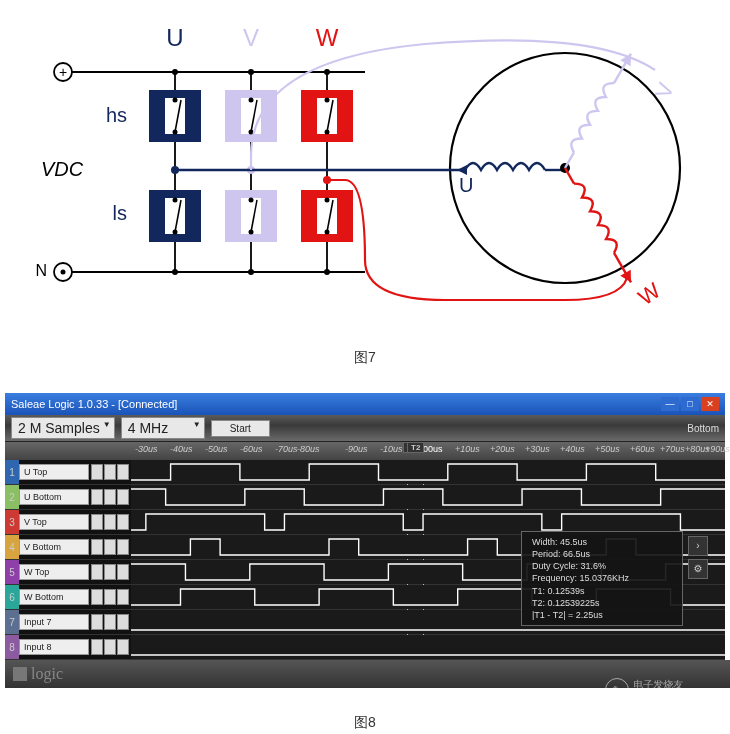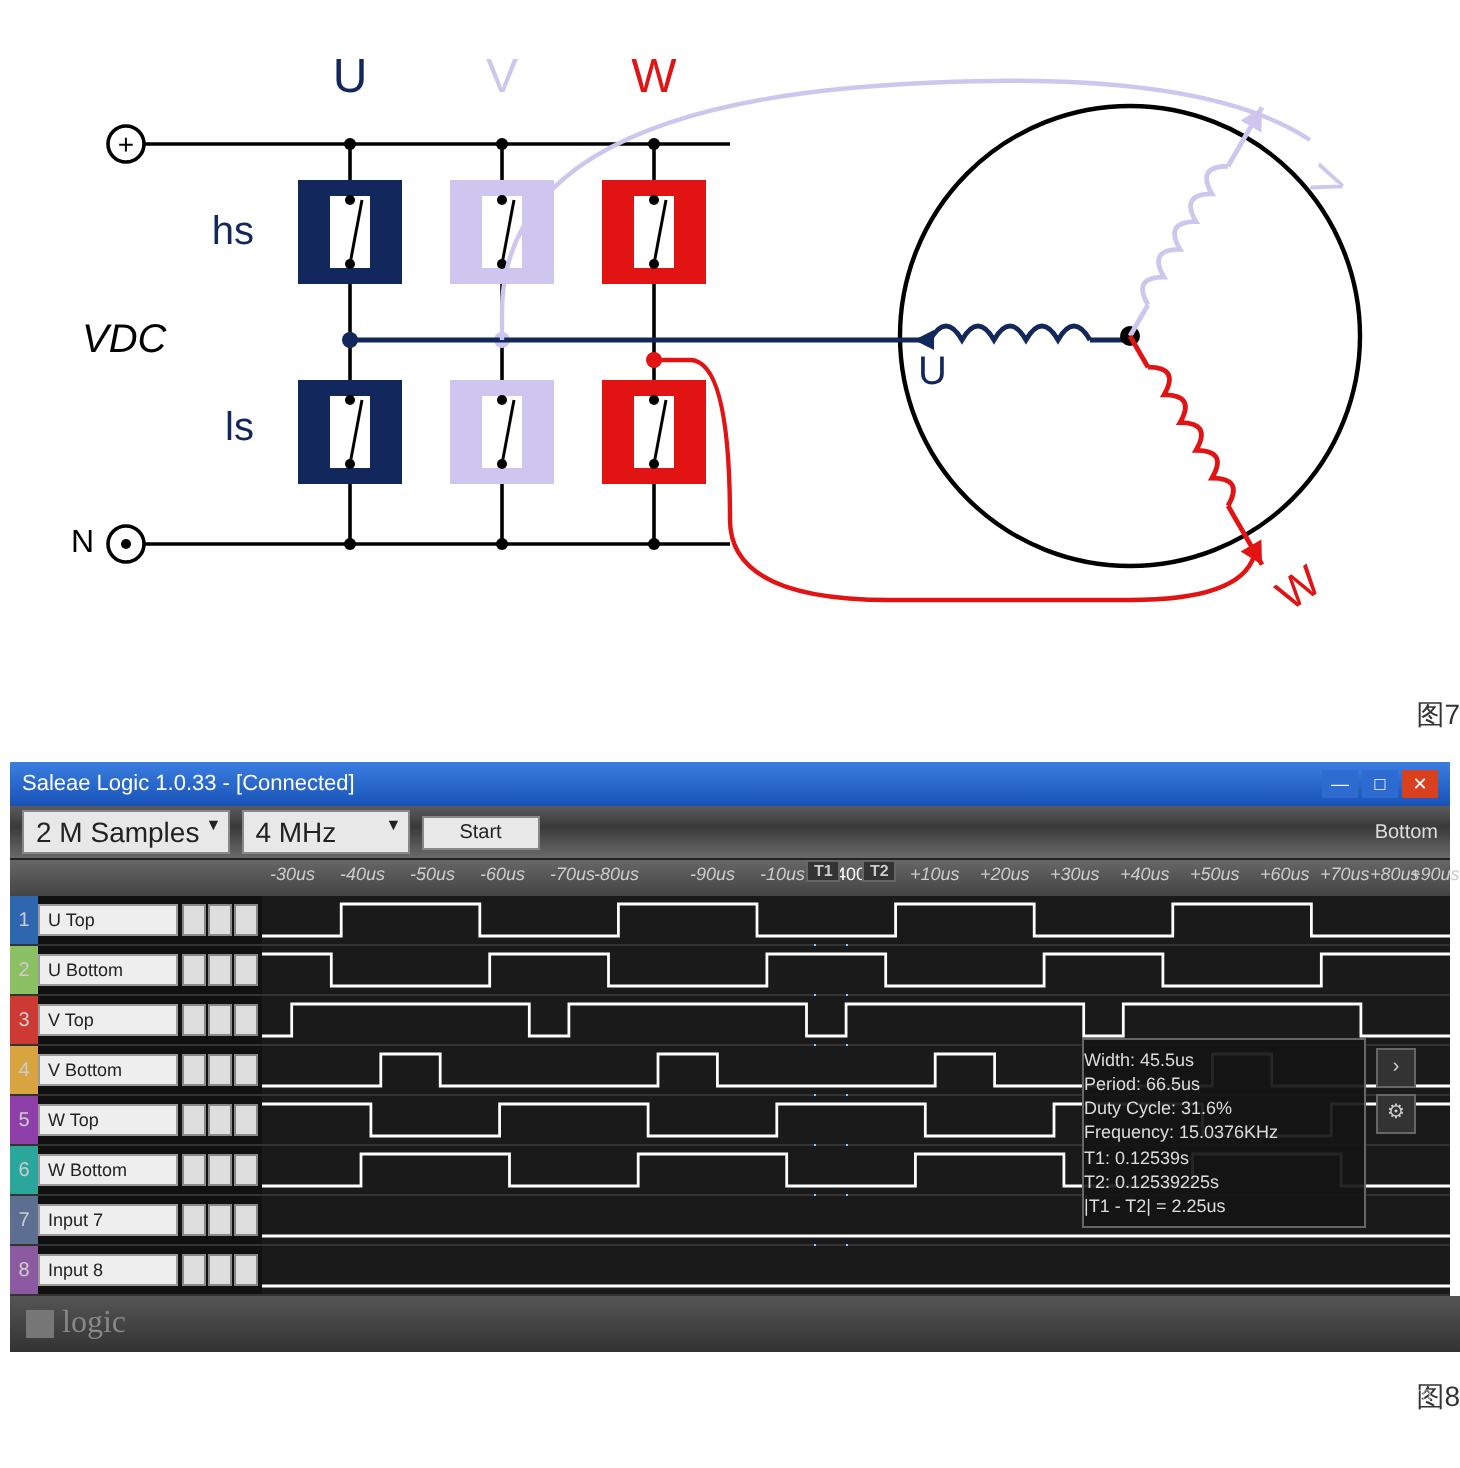--- a/index.html
+++ b/index.html
@@ -1,21 +1,21 @@
 <!DOCTYPE html>
 <html><head>
 <meta charset="utf-8">
 <style>
   body { margin:0; padding:0; width:730px; font-family: Arial, sans-serif; background:#fff; }
   .figure-container { width:730px; }
   .circuit-diagram { width:730px; height:335px; background:#fff; position:relative; }
   .circuit-svg { display:block; margin:0 auto; }
-  .caption { text-align:right; font-size:14px; padding:14px 0; color:#333; }
-
-  .logic-app { width:720px; height:295px; margin:0 auto; background:#000; position:relative; font-family: Verdana, sans-serif; font-size:10px; color:#ccc; }
+  .caption { text-align:center; font-size:14px; padding:14px 0; color:#333; }
+
+  .logic-app { width:720px; height:295px; margin:12px auto; background:#000; position:relative; font-family: Verdana, sans-serif; font-size:10px; color:#ccc; }
   .titlebar { height:22px; background:linear-gradient(#3a7ee0,#1a53b8); display:flex; align-items:center; padding:0 6px; }
   .title-text { color:#fff; font-size:11px; flex:1; }
   .win-btns { display:flex; gap:2px; }
   .win-btn { width:18px; height:14px; font-size:9px; display:flex; align-items:center; justify-content:center; color:#fff; }
   .min-btn { background:#2d6bd0; }
   .max-btn { background:#2d6bd0; }
   .close-btn { background:#d94020; }
   .toolbar-row { height:26px; background:linear-gradient(#5b5b5b,#3a3a3a 40%,#6a6a6a); display:flex; align-items:center; padding:0 6px; gap:6px; border-bottom:1px solid #222; }
   .dropdown { background:#e8e8e8; color:#222; font-size:14px; padding:2px 14px 2px 6px; border:1px solid #888; position:relative; min-width:62px; }
   .dropdown::after { content:"▼"; position:absolute; right:3px; font-size:8px; }
@@ -26,21 +26,21 @@
   .center-time { position:absolute; top:2px; font-size:9px; color:#fff; }
   .channels-area { position:relative; }
   .channel-row { height:24px; display:flex; align-items:center; border-bottom:1px solid #333; background:#111; }
   .ch-idx { width:14px; height:24px; display:flex; align-items:center; justify-content:center; font-size:10px; }
   .ch-name-box { width:60px; background:#eee; color:#222; font-size:9px; padding:2px 4px; border:1px solid #999; }
   .ch-ctrl { width:38px; display:flex; gap:1px; padding:0 2px; }
   .ch-ctrl span { width:10px; height:14px; background:#ddd; border:1px solid #888; }
   .wave-area { flex:1; height:24px; position:relative; background:#1a1a1a; }
   .wave-area svg { width:100%; height:100%; }
   .cursor-line { position:absolute; top:0; width:1px; background:#8cf; height:100%; }
-  .measure-box { position:absolute; right:42px; bottom:34px; width:140px; background:rgba(20,20,20,0.92); border:1px solid #666; padding:4px 0; font-size:9px; line-height:1.35; color:#ddd; }
+  .measure-box { position:absolute; right:42px; bottom:34px; width:140px; background:rgba(20,20,20,0.92); border:1px solid #666; padding:4px 10px; font-size:9px; line-height:1.35; color:#ddd; }
   .measure-box .grab { position:absolute; right:-28px; top:4px; width:22px; }
   .grab-btn { width:18px; height:18px; background:#333; border:1px solid #666; display:flex; align-items:center; justify-content:center; font-size:10px; color:#ccc; margin-bottom:3px; }
   .footer-row { position:absolute; bottom:0; height:28px; width:100%; background:linear-gradient(#555,#333); display:flex; align-items:center; padding:0 8px; }
   .logo-text { font-size:16px; color:#888; font-family: Georgia, serif; }
   .tmark { position:absolute; top:0; font-size:8px; background:#333; color:#ccc; padding:0px 3px; border:1px solid #666;font-weight:bold; }
   .watermark-badge { position:absolute; right:12px; bottom:8px; color:rgba(255,255,255,0.55); font-size:10px; display:flex; align-items:center; gap:4px; }
   .watermark-logo { width:22px; height:22px; border:1.5px solid rgba(255,255,255,0.55); border-radius:50%; display:flex; align-items:center; justify-content:center; font-size:11px; }
 
   .c1 .ch-idx{background:#2e66b0;} .c2 .ch-idx{background:#8abf63;} .c3 .ch-idx{background:#cc3a33;}
   .c4 .ch-idx{background:#d8a440;} .c5 .ch-idx{background:#8e3fa8;} .c6 .ch-idx{background:#2aa69a;}
@@ -195,21 +195,21 @@
       <span class="tick" style="left:450px">+10us</span>
       <span class="tick" style="left:485px">+20us</span>
       <span class="tick" style="left:520px">+30us</span>
       <span class="tick" style="left:555px">+40us</span>
       <span class="tick" style="left:590px">+50us</span>
       <span class="tick" style="left:625px">+60us</span>
       <span class="tick" style="left:655px">+70us</span>
       <span class="tick" style="left:680px">+80us</span>
       <span class="tick" style="left:700px">+90us</span>
       <span class="tmark" style="left:398px">T1</span>
-      <span class="tmark" style="left:426px">T2</span>
+      <span class="tmark" style="left:402px">T2</span>
     </div>
 
     <div class="channels-area" style="position:relative;">
       <div class="cursor-line" style="left:402px; height:192px;"></div>
       <div class="cursor-line" style="left:418px; height:192px;"></div>
 
       <div class="channel-row c1">
         <div class="ch-idx">1</div>
         <div class="ch-name-box">U Top</div>
         <div class="ch-ctrl">

